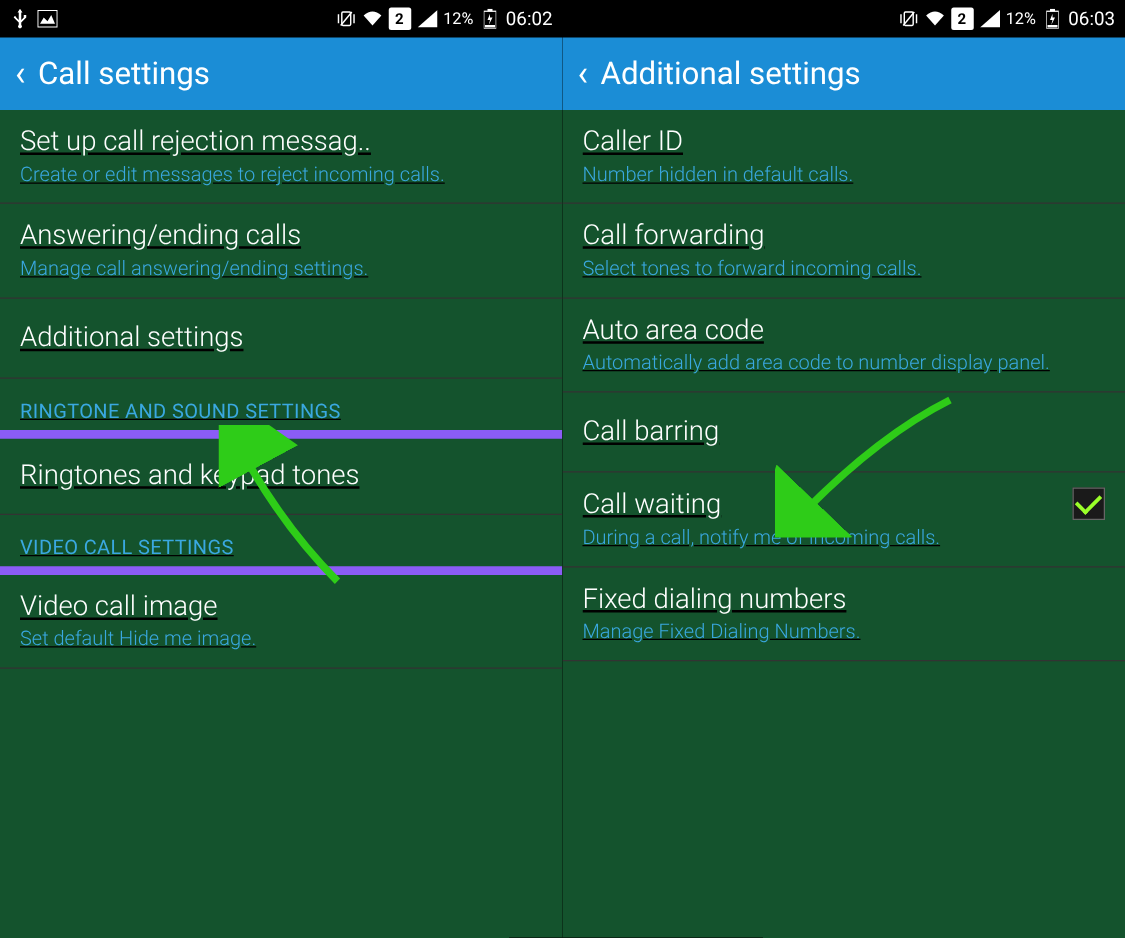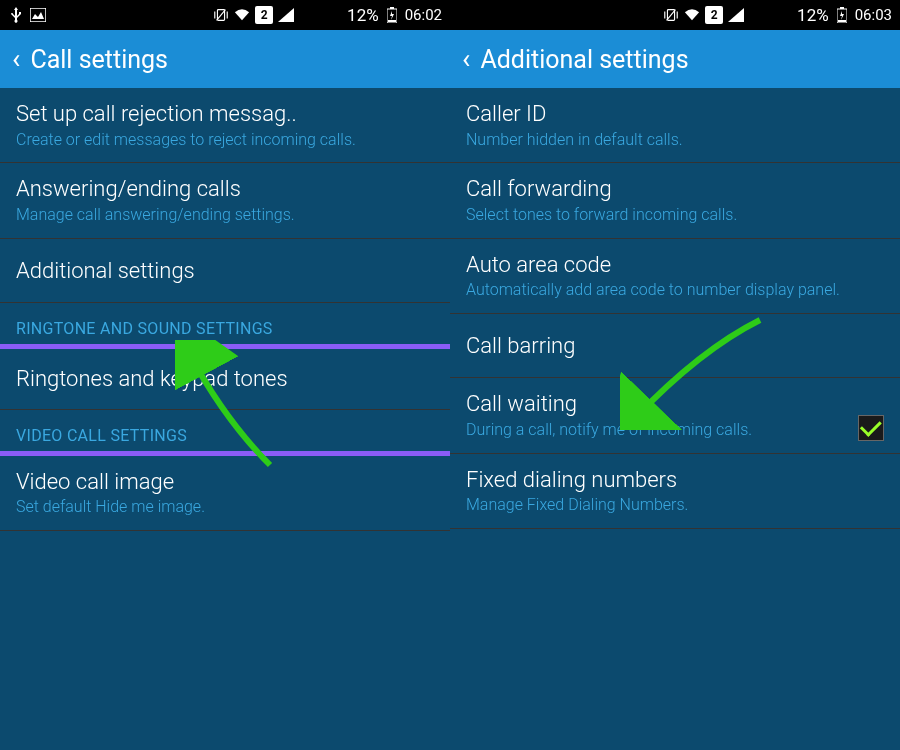--- a/index.html
+++ b/index.html
@@ -51,21 +51,21 @@
       color: #000;
       width: 18px;
       height: 18px;
       font-size: 12px;
       font-weight: bold;
       display: inline-flex;
       align-items: center;
       justify-content: center;
       border-radius: 2px;
     }
-    .battery-text { font-size: 17px; margin-left: 48px; }
+    .battery-text { font-size: 13px; }
     .time-text { font-size: 15px; font-weight: 400; }
     .header-bar {
       height: 58px;
       background: #1b8dd6;
       display: flex;
       align-items: center;
       padding: 0 12px;
       color: #fff;
     }
     .back-chevron {
@@ -73,21 +73,22 @@
       margin-right: 10px;
       line-height: 1;
     }
     .header-title {
       font-size: 25px;
       font-weight: 400;
     }
     .content {
       flex: 1;
       overflow: hidden;
-      background: #0c4a6e;
+      background: #14532d;
+      text-decoration: underline;
     }
     .list-item {
       padding: 12px 16px;
       border-bottom: 1px solid #333;
       position: relative;
     }
     .item-title {
       color: #fff;
       font-size: 22px;
       font-weight: 300;
@@ -101,26 +102,26 @@
       font-size: 16px;
       font-weight: 300;
       line-height: 1.3;
       margin-top: 2px;
     }
     .section-header {
       color: #3aa8e0;
       font-size: 16px;
       font-weight: 400;
       padding: 16px 16px 6px 16px;
-      border-bottom: 5px solid #8b5cf6;
+      border-bottom: 7px solid #8b5cf6;
       letter-spacing: 0.3px;
     }
     .checkbox-item {
       display: flex;
-      align-items: flex-end;
+      align-items: flex-start;
       gap: 16px;
     }
     .checkbox-item .item-body {
       flex: 1;
     }
     .checkbox {
       width: 26px;
       height: 26px;
       border: 1px solid #666;
       background: #1a1a1a;

